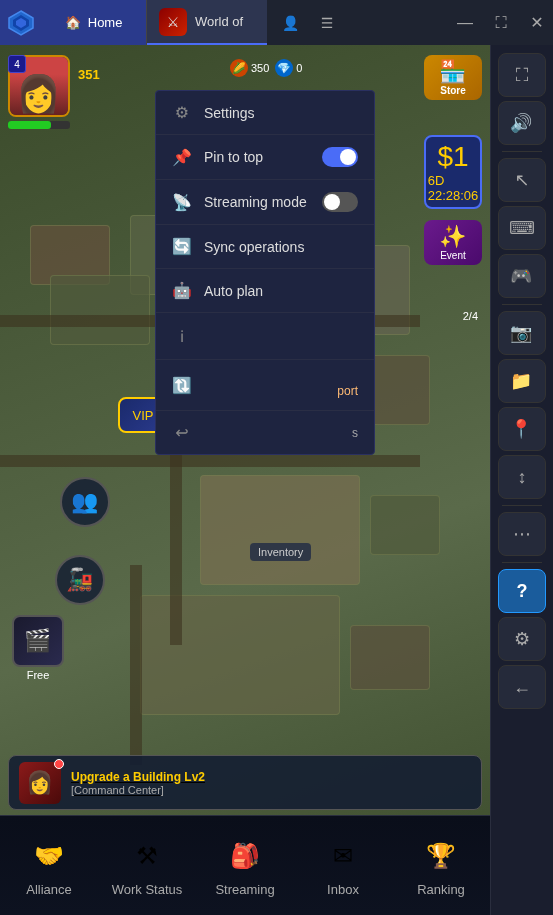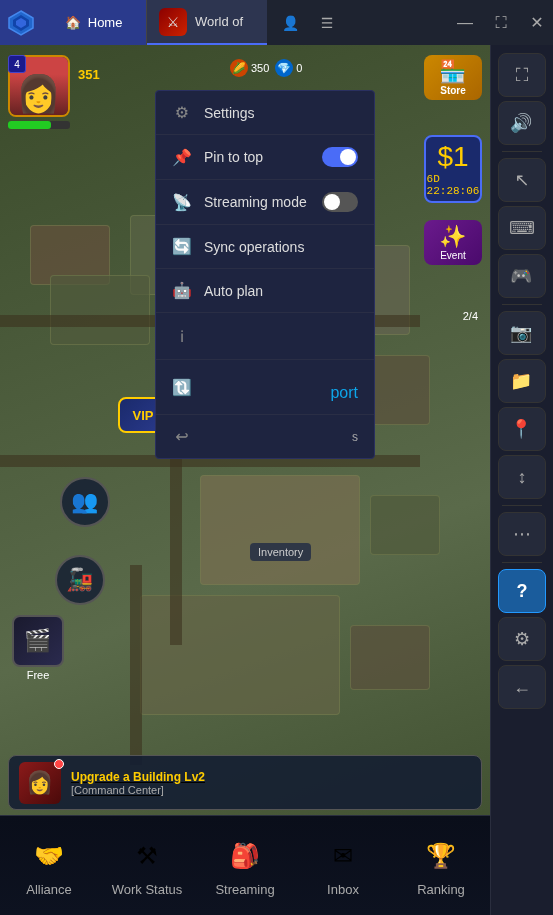--- a/index.html
+++ b/index.html
@@ -295,22 +295,21 @@
       align-items: center;
       z-index: 10;
       cursor: pointer;
     }
     .dollar-icon {
       font-size: 28px;
       color: #ffcc00;
     }
     .timer-label {
       color: #ffcc00;
-      font-size: 11px;
-      font-family: Liberation Mono, monospace;
+      font-size: 13px;
     }
 
     
     .event-btn {
       position: absolute;
       top: 175px;
       right: 8px;
       width: 58px;
       background: linear-gradient(135deg, #6a1a8c, #4a0a6c);
       border-radius: 8px;
@@ -368,21 +367,21 @@
       width: 50px;
       height: 36px;
       background: linear-gradient(135deg, #1a2a6c, #2a3a8c);
       border: 2px solid #ffcc00;
       border-radius: 8px;
       display: flex;
       align-items: center;
       justify-content: center;
       color: #ffcc00;
       font-size: 13px;
-      font-weight: bold;
+      font-weight: normal;
     }
 
     
     .social-marker {
       position: absolute;
       top: 432px;
       left: 60px;
       z-index: 8;
       cursor: pointer;
     }
@@ -838,21 +837,21 @@
     </div>
     <div class="menu-item">
       <span class="menu-icon">🤖</span>
       <span>Auto plan</span>
     </div>
     <div class="menu-item">
       <span class="menu-icon">ℹ</span>
     </div>
     <div class="menu-item">
       <span class="menu-icon">🔃</span>
-      <span style="margin-left:auto; color:#0ea5e9; font-size:16px;margin-top:12px;">port</span>
+      <span style="margin-left:auto; color:#fdba74; font-size:12px;margin-top:12px;">port</span>
     </div>
     <div class="menu-item">
       <span class="menu-icon">↩</span>
       <span style="margin-left:auto; color:#aaa; font-size:12px;">s</span>
     </div>
   </div>
 </div>
 
 <div class="right-sidebar">
   <div class="sidebar-btn">

